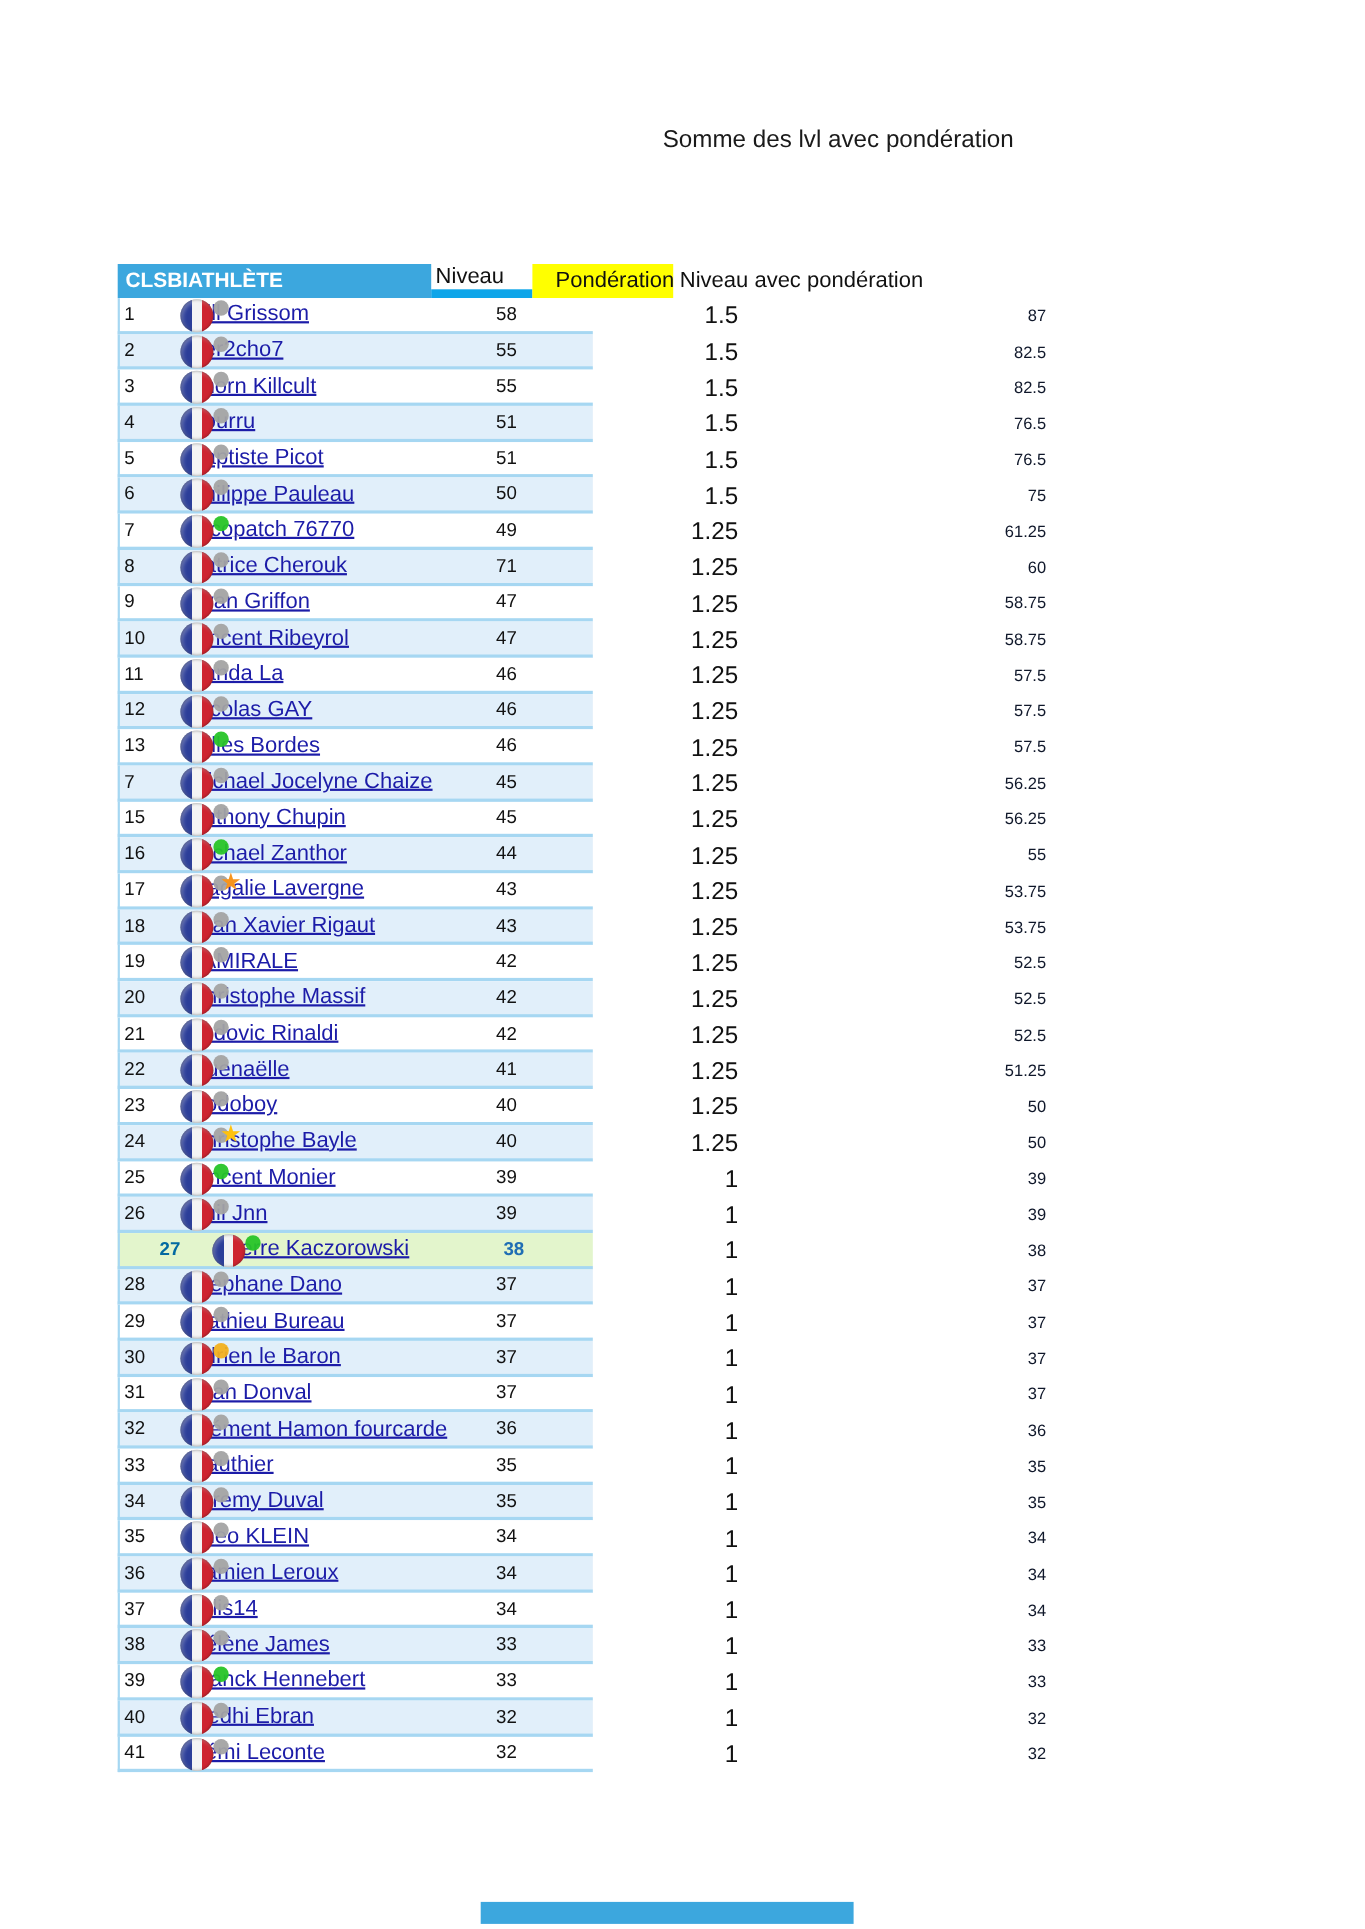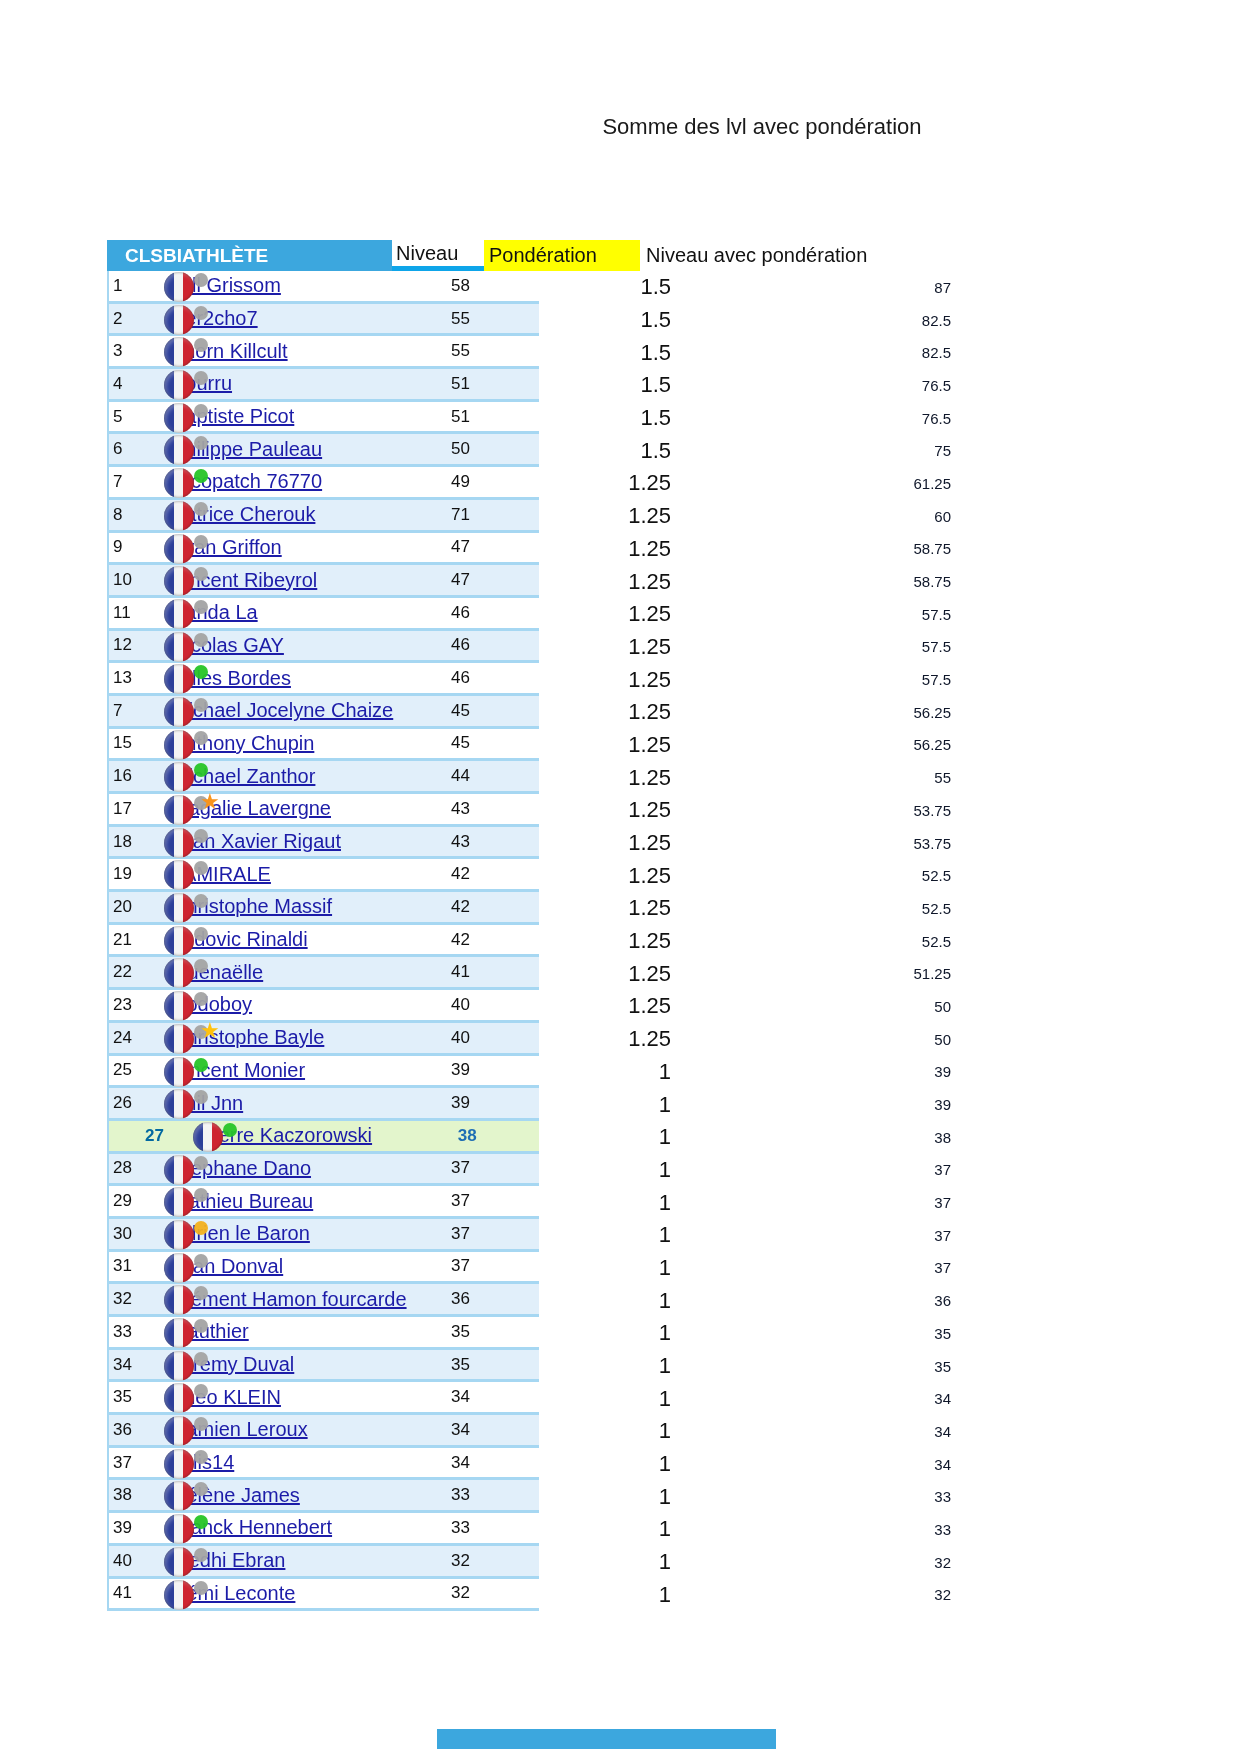--- a/index.html
+++ b/index.html
@@ -10,25 +10,25 @@
   }
   
   .title-block{position:absolute;top:112px;left:412px;width:700px;text-align:center;}
   .title-line{font-size:22px;line-height:30px;color:#1a1a1a;}
   .title-total{font-size:22px;line-height:30px;color:#1a1a1a;}
   
   .rank-table{position:absolute;left:107px;top:240px;width:848px;}
   .thead{display:flex;height:31px;}
   .h-clsath{
     width:285px;background:#3CA7DE;color:#ffffff;font-weight:bold;font-size:19px;
-    display:flex;align-items:center;box-sizing:border-box;padding-left:18px;
+    display:flex;align-items:center;box-sizing:border-box;padding-left:7px;
   }
   .h-clsath .h-ath{}
-  .h-niveau{width:92px;display:flex;align-items:center;font-size:20px;color:#111;box-sizing:border-box;padding-left:4px;border-bottom:5px solid #0ea5e9;}
-  .h-pond{width:156px;background:#FFFF00;display:flex;align-items:center;font-size:20px;color:#111;box-sizing:border-box;padding-left:5px;}
+  .h-niveau{width:92px;display:flex;align-items:center;font-size:20px;color:#111;box-sizing:border-box;padding-left:4px;border-bottom:8px solid #0ea5e9;}
+  .h-pond{width:128px;background:#FFFF00;display:flex;align-items:center;font-size:20px;color:#111;box-sizing:border-box;padding-left:21px;}
   .h-npond{width:276px;display:flex;align-items:center;font-size:20px;color:#111;box-sizing:border-box;padding-left:6px;}
   .tbody{}
   .trow{display:flex;height:32.7px;box-sizing:border-box;}
   .striped-zone{
     display:flex;width:432px;box-sizing:border-box;
     border-bottom:3px solid #A6D7F2;border-left:2px solid #A6D7F2;
     background:#ffffff;
   }
   .trow.stripe .striped-zone{background:#E1EFFA;}
   .trow.highlight .striped-zone{background:#E3F5CC;}

